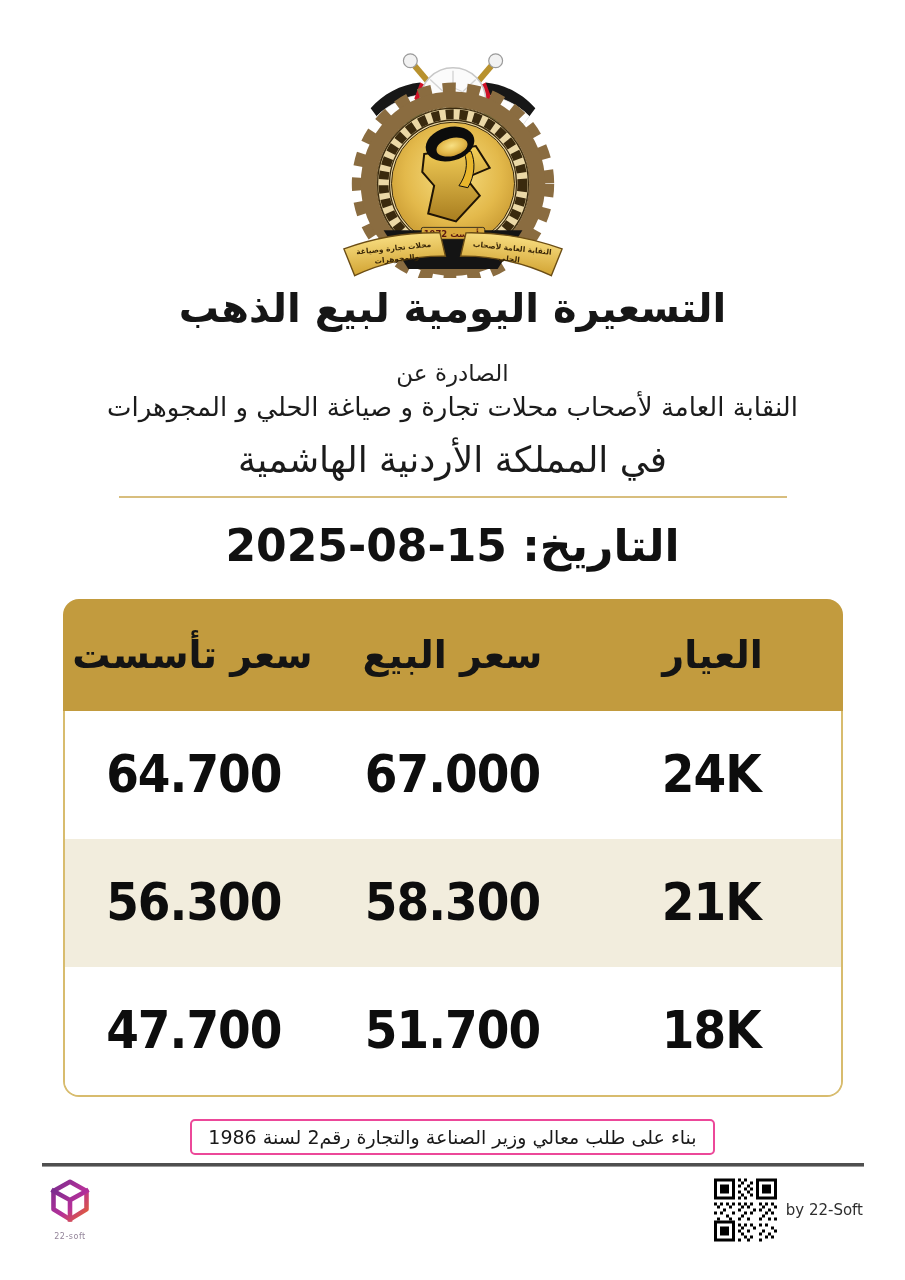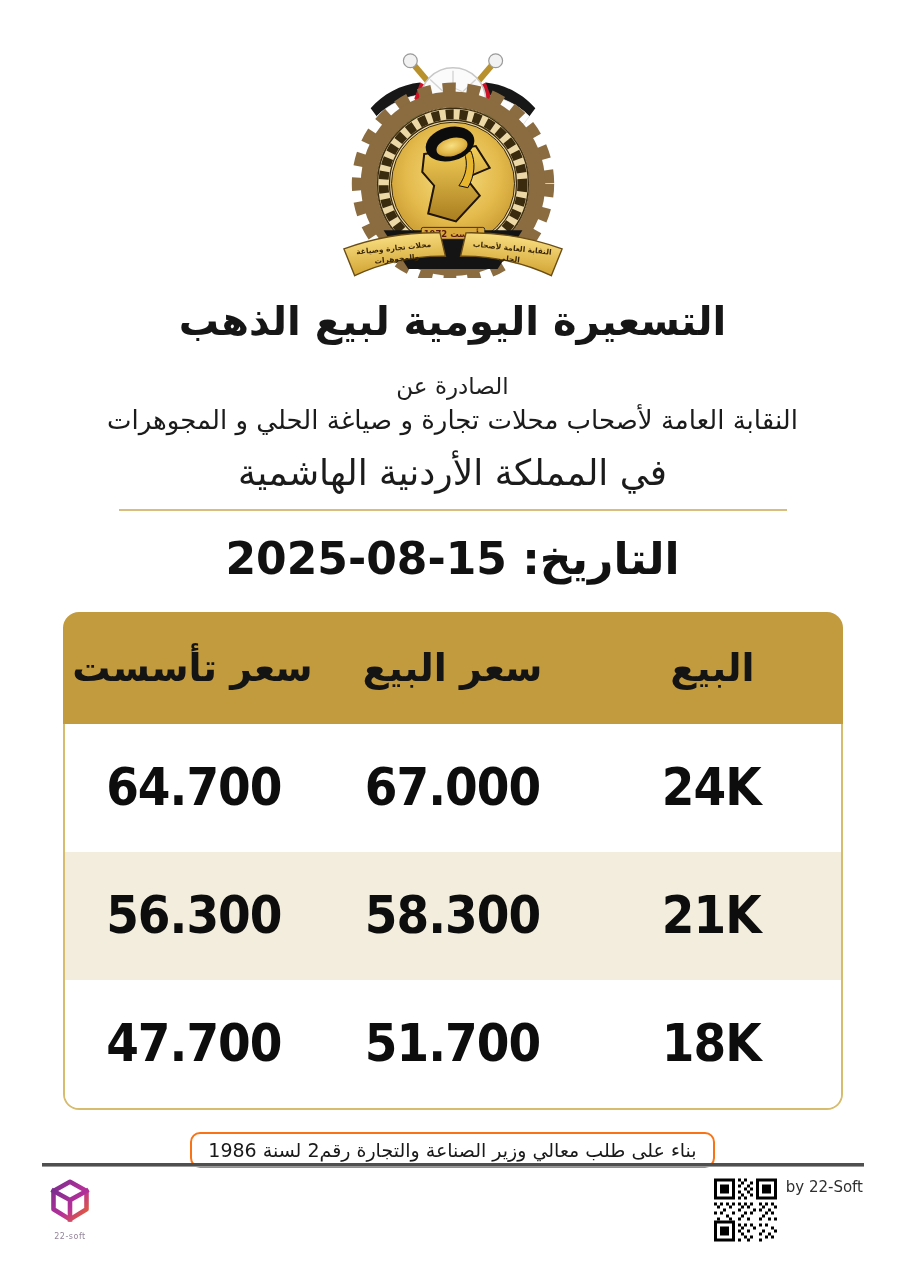--- a/index.html
+++ b/index.html
@@ -4,21 +4,21 @@
 <style>
   html,body{margin:0;padding:0;}
   body{
     width:905px;height:1280px;background:#ffffff;overflow:hidden;
     font-family:"DejaVu Sans", sans-serif;color:#1a1a1a;
   }
   .page{width:905px;height:1280px;direction:rtl;text-align:center;position:relative;}
 
   
   .emblem-wrap{padding-top:26px;line-height:0;}
-  .title{font-size:40px;font-weight:700;color:#161616;margin-top:18px;line-height:1.25;}
+  .title{font-size:40px;font-weight:700;color:#161616;margin-top:5px;line-height:1.25;}
   .issued-by{font-size:23px;color:#1f1f1f;margin-top:0;line-height:1.2;}
   .syndicate{font-size:26px;color:#1b1b1b;margin-top:4px;line-height:1.3;}
   .country{font-size:36px;color:#1b1b1b;margin-top:12px;line-height:1.3;}
   .gold-rule{width:668px;border:none;border-top:2px solid #D8BE7E;margin:12px auto 0;}
   .date-line{font-size:44px;font-weight:700;color:#111;margin-top:22px;line-height:1.2;}
 
   
   .price-table{width:780px;margin:26px auto 0;}
   .t-header{
     background:#C29B3E;height:112px;border-radius:16px 16px 0 0;
@@ -30,31 +30,31 @@
   }
   .t-row{display:flex;direction:rtl;align-items:center;height:128px;background:#ffffff;}
   .t-row.alt{background:#F2EDDD;}
   .t-row .td{
     flex:1;font-size:47px;font-weight:800;color:#0d0d0d;
     letter-spacing:-1px;transform:scaleY(1.08);
   }
 
   
   .note-box{
-    display:inline-block;margin-top:22px;border:2px solid #f97316;border-radius:10px;
+    display:inline-block;margin-top:22px;border:2px solid #ec4899;border-radius:5px;
     padding:5px 16px;font-size:19px;color:#191919;direction:rtl;
   }
 
   
   .footer{position:absolute;left:0;right:0;top:1163px;}
   .footer-line{width:822px;margin:0 auto;border:none;border-top:3px solid #4f4f4f;box-shadow:0 1px 0 #9a9a9a;}
   .footer-row{direction:ltr;display:flex;justify-content:space-between;align-items:flex-start;padding:12px 42px 0 44px;}
   .devlogo{display:flex;flex-direction:column;align-items:center;width:52px;}
   .devlogo-caption{font-size:8px;color:#94859a;margin-top:8px;letter-spacing:.5px;}
-  .qr-wrap{display:flex;gap:9px;}
+  .qr-wrap{display:flex;align-items:center;gap:9px;}
   .qr-credit{font-size:15px;color:#2e2e2e;}
 </style>
 </head>
 <body>
 
 <div class="page">
 
   <div class="emblem-wrap">
     <svg width="248" height="252" viewBox="0 0 250 252">
       <defs>
@@ -153,21 +153,21 @@
 
   <h1 class="title">التسعيرة اليومية لبيع الذهب</h1>
   <div class="issued-by">الصادرة عن</div>
   <div class="syndicate">النقابة العامة لأصحاب محلات تجارة و صياغة الحلي و المجوهرات</div>
   <div class="country">في المملكة الأردنية الهاشمية</div>
   <hr class="gold-rule">
   <div class="date-line">التاريخ: 15-08-2025</div>
 
   <section class="price-table">
     <div class="t-header">
-      <div class="th">البيع</div>
+      <div class="th">العيار</div>
       <div class="th">سعر البيع</div>
       <div class="th">سعر تأسست</div>
     </div>
     <div class="t-body">
       <div class="t-row">
         <div class="td">24K</div>
         <div class="td">67.000</div>
         <div class="td">64.700</div>
       </div>
       <div class="t-row alt">

